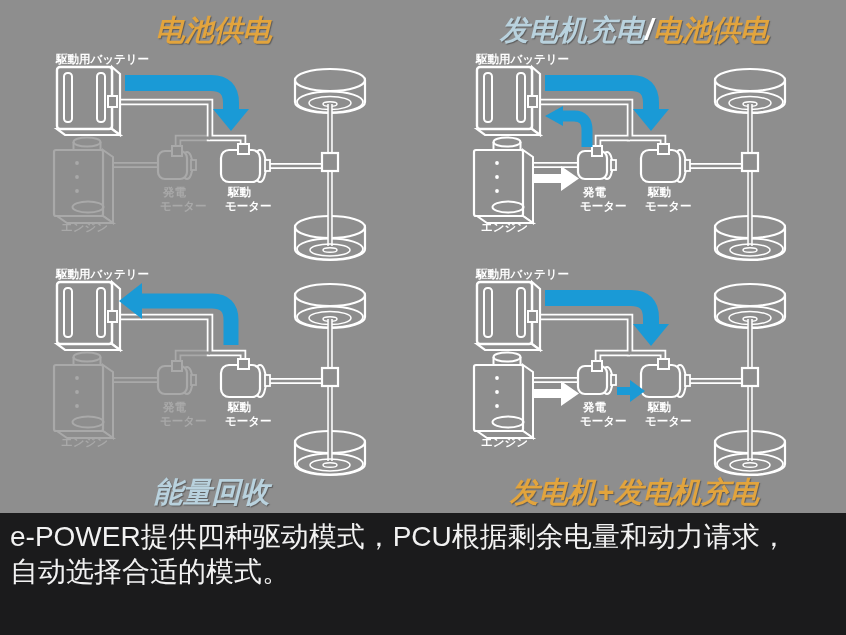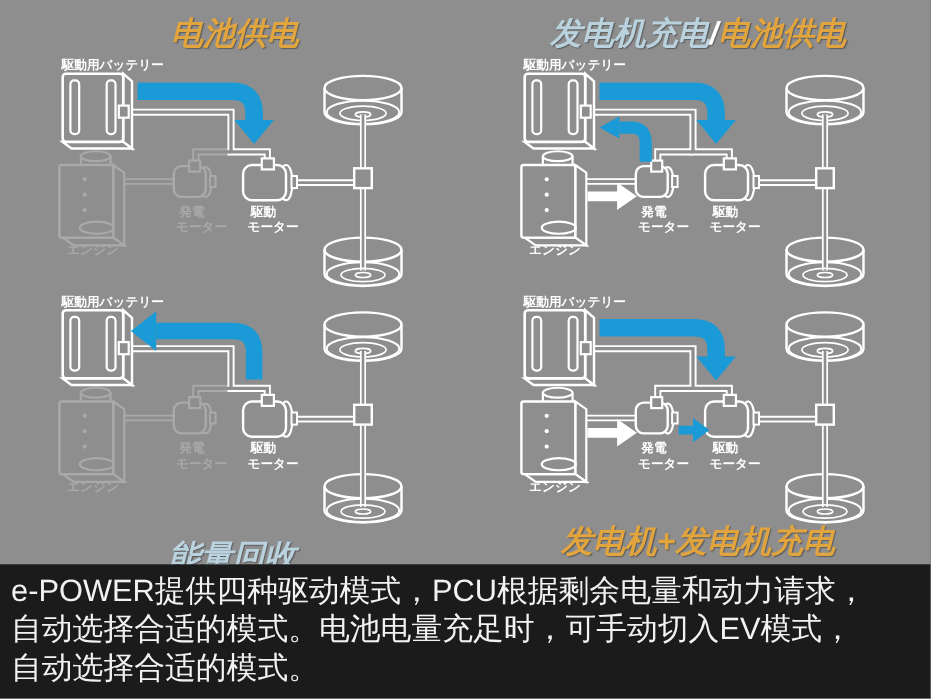--- a/index.html
+++ b/index.html
@@ -10,21 +10,21 @@
     padding-left:41px;
   }
   .qtitle{
     position:absolute;width:423px;text-align:center;
     font-size:29px;font-weight:bold;font-style:italic;
     letter-spacing:0px;white-space:nowrap;
     text-shadow:1px 1px 1px rgba(85,85,85,0.85);
   }
   .qtitle.t0{left:2px;top:11px;}
   .qtitle.t1{left:423px;top:11px;text-align:center;}
-  .qtitle.t2{left:0px;top:486px;}
+  .qtitle.t2{left:0px;top:473px;}
   .qtitle.t3{left:423px;top:473px;}
   .qdiagram{position:absolute;width:423px;height:215px;}
   .qdiagram.d0{left:0px;top:50px;}
   .qdiagram.d1{left:420px;top:50px;}
   .qdiagram.d2{left:0px;top:265px;}
   .qdiagram.d3{left:420px;top:265px;}
   .caption{
     position:absolute;left:0;top:513px;width:846px;height:122px;
     background:#1b1b1c;color:#f2f2f2;
     box-sizing:border-box;padding:6px 8px 0 10px;
@@ -363,17 +363,16 @@
         <g>
       <path d="M125,33 H211 Q231,33 231,53 V61" fill="none" stroke="#1a9ad6" stroke-width="16"></path>
       <polygon points="213,59 249,59 231,81" fill="#1a9ad6"></polygon>
         </g>
         <polygon points="114,124 141,124 141,116 159,128.5 141,141 141,133 114,133" fill="#ffffff"></polygon>
         <polygon points="197,122 210,122 210,115 225,126 210,137 210,130 197,130" fill="#1a9ad6"></polygon>
       </svg></div>
 
   <div class="caption">
     <div class="cline">e-POWER提供四种驱动模式，PCU根据剩余电量和动力请求，</div>
-    <div class="cline">自动选择合适的模式。电池电量充足时，可手动切入EV模式，</div>
     <div class="cline">自动选择合适的模式。</div>
   </div>
 
 </div>
 
 </body></html>

